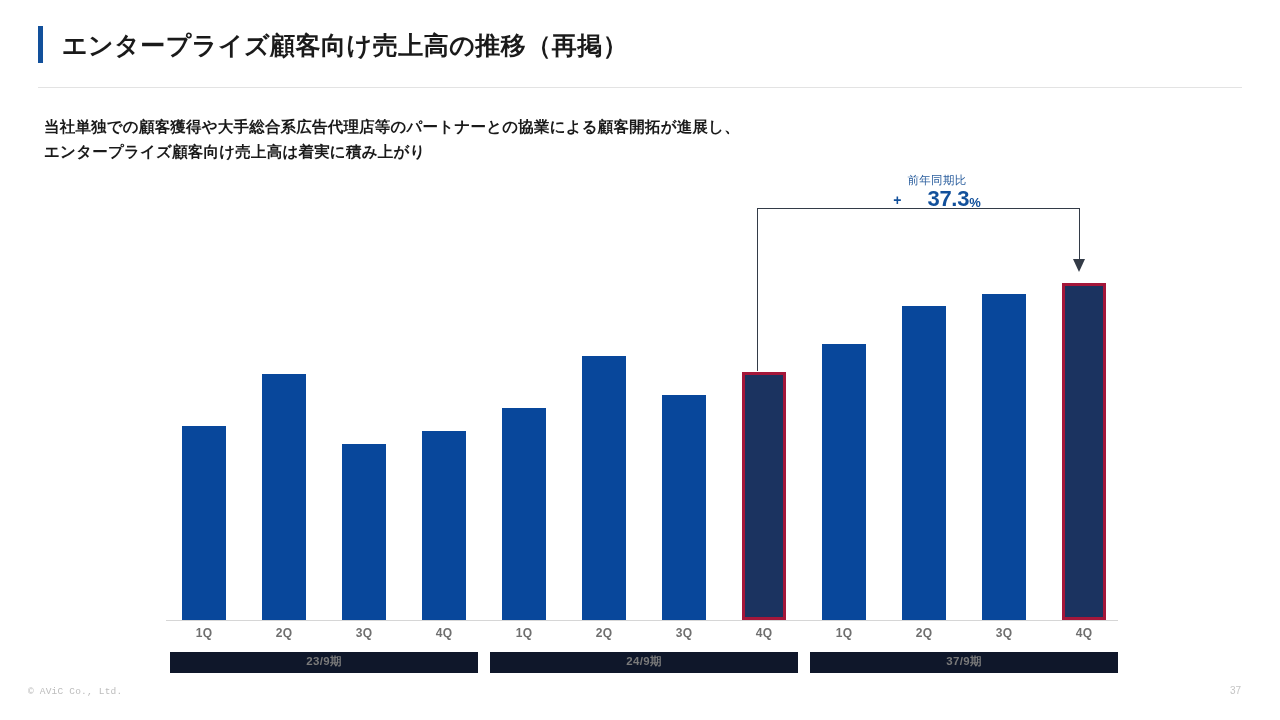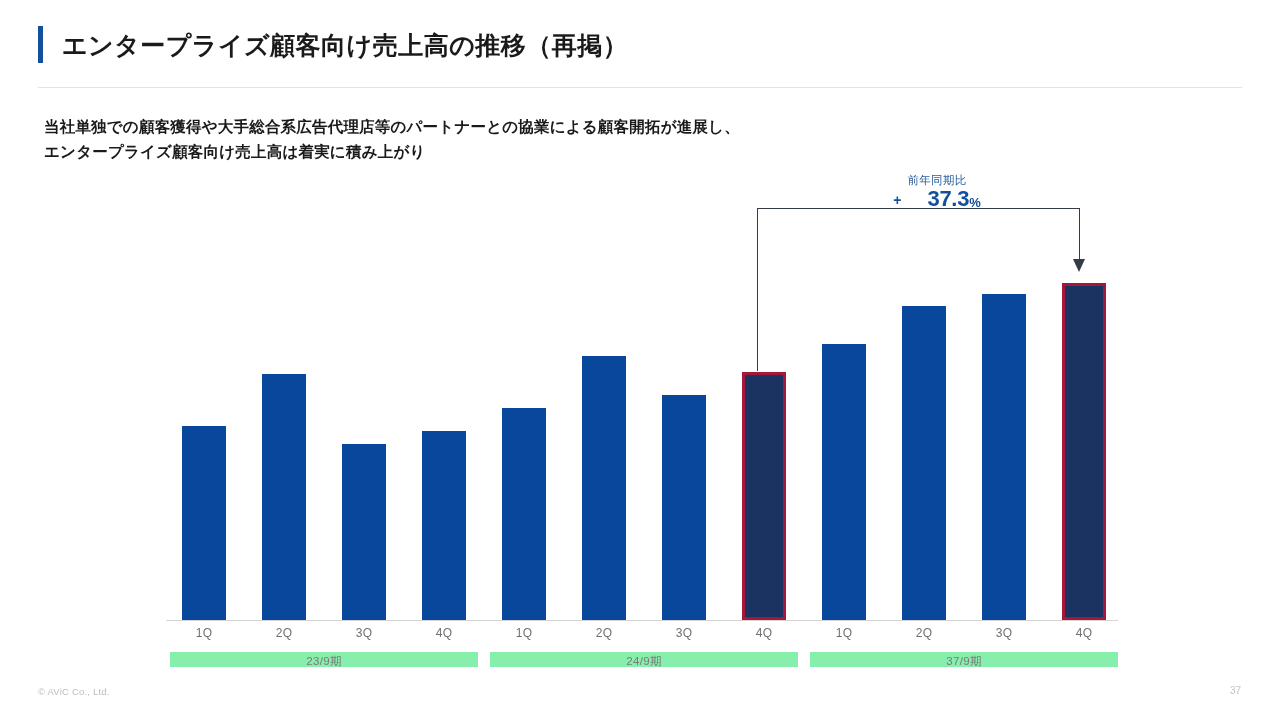--- a/index.html
+++ b/index.html
@@ -54,21 +54,21 @@
     line-height: 25px;
     color: #1A1A1A;
     letter-spacing: 0.2px;
   }
   .lead-line { display: block; white-space: nowrap; }
 
   
   .chart-area {
     position: absolute;
     left: 0; top: 0;
-    width: 1280px; height: 720px;
+    width: 1280px; height: 720px; font-weight: bold;
   }
   .axis-line {
     position: absolute;
     left: 166px; top: 620px;
     width: 952px; height: 1px;
     background: #D6D6D6;
   }
   .bar {
     position: absolute;
     width: 44px;
@@ -84,22 +84,22 @@
     width: 60px;
     top: 626px;
     text-align: center;
     font-size: 12px;
     color: #6F6F6F;
     letter-spacing: 0.3px;
   }
   .period-band {
     position: absolute;
     top: 652px;
-    height: 15px;
-    background: #86efac;
+    height: 21px;
+    background: #0f172a;
     line-height: 19px;
     text-align: center;
     font-size: 11.5px;
     color: #7A7A7A;
     letter-spacing: 0.3px;
   }
 
   
   .callout {
     position: absolute;
@@ -146,24 +146,25 @@
     left: 1073px; top: 259px;
     width: 0; height: 0;
     border-left: 6.5px solid transparent;
     border-right: 6.5px solid transparent;
     border-top: 13px solid #333B47;
   }
 
   
   .footer-copyright {
     position: absolute;
-    left: 38px; top: 686px;
+    left: 28px; top: 686px;
     font-size: 9.5px;
     color: #BDBDBD;
     letter-spacing: 0.2px;
+    font-family: Liberation Mono, monospace;
   }
   .footer-pageno {
     position: absolute;
     left: 1230px; top: 685px;
     width: 24px;
     text-align: left;
     font-size: 10px;
     color: #C4C4C4;
   }
 </style>

